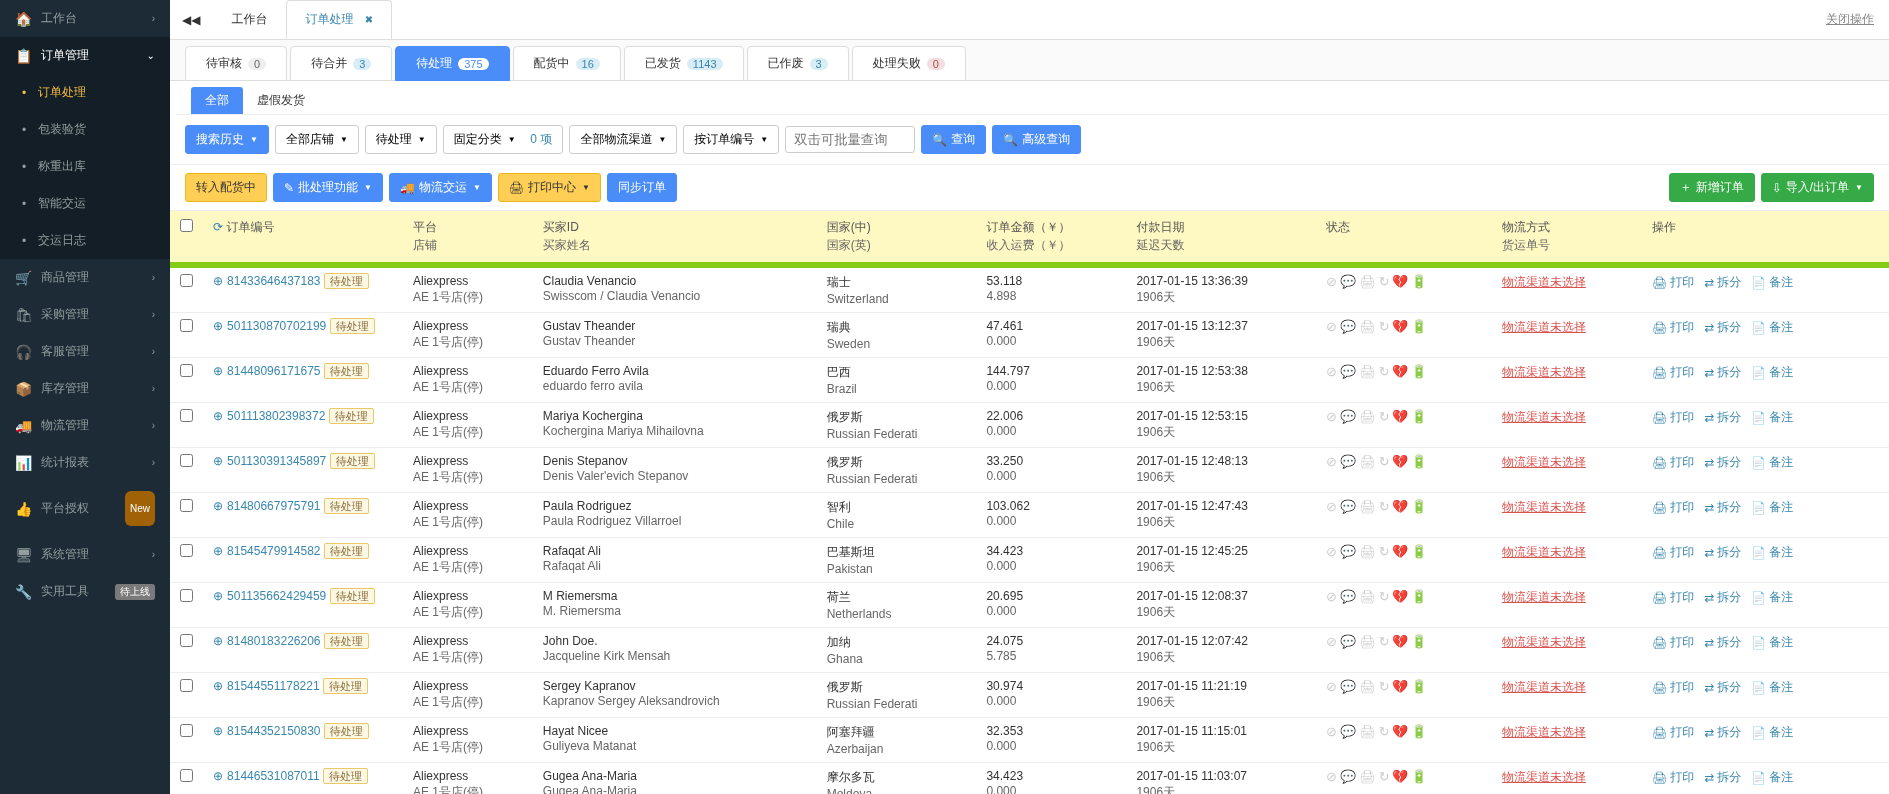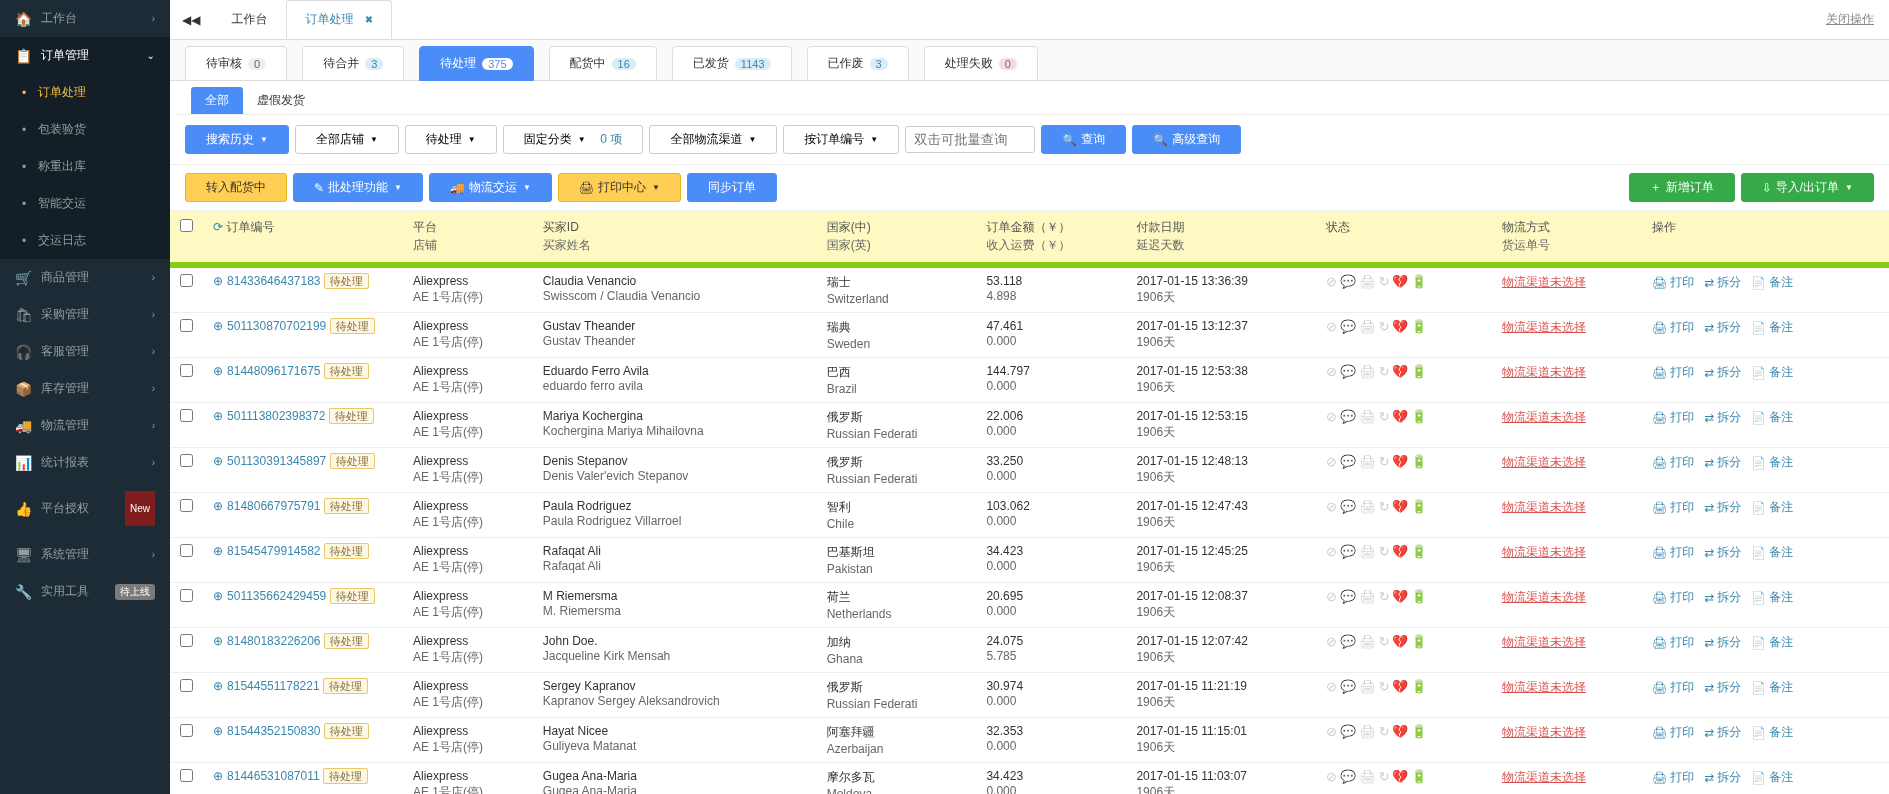--- a/index.html
+++ b/index.html
@@ -9,48 +9,48 @@
     
     .sidebar { width: 170px; background: #1c2b36; color: #939e9e; flex-shrink: 0; overflow-y: auto; }
     .sidebar-item { display: flex; align-items: center; padding: 10px 15px; cursor: pointer; gap: 10px; position: relative; }
     .sidebar-item.expanded { background: #131e26; color: #fff; }
     .sidebar-item .chevron { margin-left: auto; font-size: 10px; }
     .sidebar-sub { background: #131e26; }
     .sidebar-sub .sidebar-item { padding-left: 38px; font-size: 12px; }
     .sidebar-sub .sidebar-item.active { color: #f5bd41; }
     .sidebar-sub .sidebar-item::before { content: "•"; position: absolute; left: 22px; }
     .sidebar .icon { width: 16px; text-align: center; font-size: 14px; }
-    .badge-new { background: #7f1d1d; color: #fff; padding: 12px 5px; border-radius: 1px; font-size: 10px; margin-left: auto; }
+    .badge-new { background: #a16207; color: #fff; padding: 12px 5px; border-radius: 6px; font-size: 10px; margin-left: auto; }
     .badge-pending { background: #7a7a7a; color: #fff; padding: 1px 5px; border-radius: 3px; font-size: 10px; margin-left: auto; }
     
     
     .main { flex: 1; display: flex; flex-direction: column; background: #fff; overflow: hidden; }
     .top-tabs { display: flex; align-items: center; border-bottom: 1px solid #ddd; background: #fff; height: 40px; }
     .top-tabs .collapse-btn { padding: 0 12px; cursor: pointer; }
     .tab { padding: 10px 18px; cursor: pointer; border: 1px solid transparent; position: relative; }
     .tab.active { color: #3a87ad; border: 1px solid #ddd; border-bottom-color: #fff; border-radius: 4px 4px 0 0; }
     .tab .close { margin-left: 8px; color: #3a87ad; font-size: 10px; }
     .top-right { margin-left: auto; padding: 0 15px; color: #888; cursor: pointer; text-decoration: underline; }
     
     
-    .sub-tabs { display: flex; background: #fafafa; border-bottom: 1px solid #ddd; padding: 5px 15px 0; gap: 16px; }
+    .sub-tabs { display: flex; background: #fafafa; border-bottom: 1px solid #ddd; padding: 5px 15px 0; gap: 4px; }
     .sub-tab { padding: 8px 20px; cursor: pointer; border: 1px solid #ddd; background: #fff; border-radius: 4px 4px 0 0; margin-right: -1px; position: relative; top: 1px; display: flex; align-items: center; gap: 6px; }
     .sub-tab.active { background: #4b8df8; color: #fff; border-color: #4b8df8; }
     .count-badge { background: #d9edf7; color: #3a87ad; padding: 0 6px; border-radius: 8px; font-size: 11px; }
     .sub-tab .count-badge.red { background: #f2dede; color: #b94a48; }
     .sub-tab .count-badge.gray { background: #eee; color: #666; }
     .sub-tab.active .count-badge { background: #fff; color: #4b8df8; }
     
     
     .filter-tabs { display: flex; background: #fff; padding: 6px 15px 0; border-bottom: 1px solid #eee; margin-left: 6px; }
     .filter-tab { padding: 5px 14px; cursor: pointer; border-radius: 3px 3px 0 0; }
     .filter-tab.active { background: #4b8df8; color: #fff; }
     
     .toolbar { display: flex; gap: 6px; padding: 10px 15px; background: #fff; border-bottom: 1px solid #eee; align-items: center; flex-wrap: wrap; }
-    .btn { padding: 5px 20px; border: 1px solid #ccc; background: #fff; border-radius: 3px; cursor: pointer; display: inline-flex; align-items: center; gap: 4px; font-size: 12px; }
+    .btn { padding: 5px 10px; border: 1px solid #ccc; background: #fff; border-radius: 3px; cursor: pointer; display: inline-flex; align-items: center; gap: 4px; font-size: 12px; }
     .btn.blue { background: #4b8df8; color: #fff; border-color: #4b8df8; }
     .btn.green { background: #35aa47; color: #fff; border-color: #35aa47; }
     .btn.yellow { background: #ffce55; color: #333; border-color: #e8b71a; }
     .btn .caret { font-size: 8px; margin-left: 2px; }
     .search-input { padding: 5px 8px; border: 1px solid #ccc; border-radius: 3px; width: 130px; }
     .toolbar-right { margin-left: auto; display: flex; gap: 6px; }
     
     .action-bar { display: flex; gap: 6px; padding: 8px 15px; background: #fff; border-bottom: 1px solid #eee; align-items: center; }
     
     

